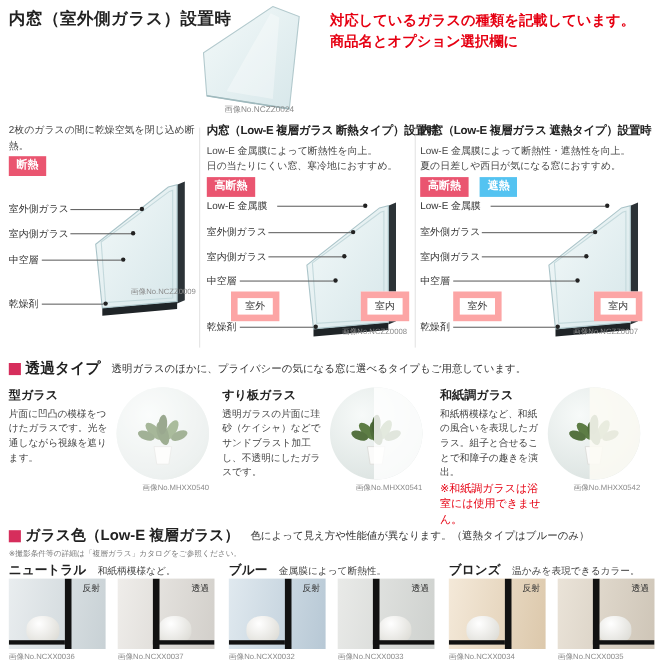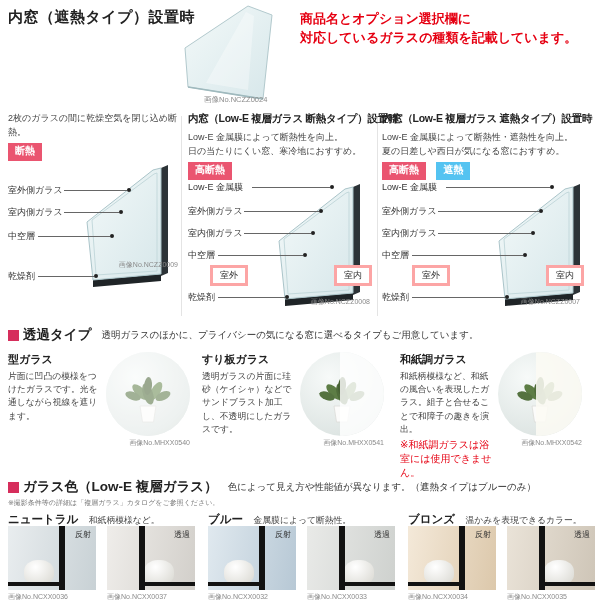--- a/index.html
+++ b/index.html
@@ -21,21 +21,21 @@
   .panel-title{font-size:14px;font-weight:bold;height:19px;white-space:nowrap;}
   .panel-title.small{font-size:10.5px;letter-spacing:-.3px;}
   .panel-desc{font-size:9px;color:#444;line-height:1.55;min-height:28px;}
   .badges{height:18px;}
   .badge{display:inline-block;color:#fff;font-size:10px;font-weight:bold;padding:1.5px 7px 2.5px;margin-right:6px;}
   .diagram{position:relative;height:134px;margin-top:2px;}
   .glass-svg{position:absolute;top:0;}
   .dlabel{position:absolute;left:0;font-size:9px;color:#333;white-space:nowrap;}
   .dline{position:absolute;height:1px;background:#666;}
   .ddot{position:absolute;width:4px;height:4px;border-radius:50%;background:#222;}
-  .sidebox{position:absolute;font-size:9px;color:#333;border:3px solid #fca5a5;background:#fff;padding:1px 7px;}
+  .sidebox{position:absolute;font-size:9px;color:#333;border:6px solid #fca5a5;background:#fff;padding:1px 7px;}
   .dcaption{position:absolute;font-size:7px;color:#8a8a8a;}
 
   
   .sec-pass{position:absolute;left:0;top:324px;width:600px;height:154px;}
   .sec-h{position:absolute;display:flex;align-items:center;}
   .bullet{width:11px;height:11px;margin-right:4px;flex:none;}
   .sec-title{font-size:13.5px;font-weight:bold;white-space:nowrap;}
   .sec-lead{font-size:9.5px;color:#333;margin-left:10px;white-space:nowrap;}
   .gt-item{position:absolute;top:28px;display:flex;}
   .gt-text{width:92px;flex:none;}
@@ -81,30 +81,30 @@
   <svg width="0" height="0" style="position:absolute">
     <defs>
       <linearGradient id="gGlass" x1="0" y1="0" x2="1" y2="1">
         <stop offset="0" stop-color="#f3f9f9"></stop>
         <stop offset="1" stop-color="#d7e7ea"></stop>
       </linearGradient>
     </defs>
   </svg>
 
   <div class="sec-top">
-    <div class="top-title">内窓（遮熱タイプ）設置時</div>
+    <div class="top-title">内窓（室外側ガラス）設置時</div>
     <svg class="top-glass" width="130" height="102" viewBox="0 0 130 102">
       <polygon points="90,4 114,13 105,97 30,85 27,46" fill="url(#gGlass)" stroke="#b2c9cd" stroke-width="1"></polygon>
       <polygon points="88,10 96,14 90,88 48,81" fill="#ffffff" opacity="0.35"></polygon>
       <polyline points="30,85 105,97" fill="none" stroke="#9fb9bd" stroke-width="1.5"></polyline>
     </svg>
     <div class="img-caption top-caption">画像No.NCZZ0024</div>
     <div class="notice">
+      <div>対応しているガラスの種類を記載しています。</div>
       <div>商品名とオプション選択欄に</div>
-      <div>対応しているガラスの種類を記載しています。</div>
     </div>
   </div>
 
   <div class="sec-panels">
     <div class="vdiv" style="left:181px"></div>
     <div class="vdiv" style="left:377px"></div>
 
     <div class="panel" style="left:8px;width:172px">
       <div class="panel-desc">2枚のガラスの間に乾燥空気を閉じ込め断熱。</div>
       <div class="badges">

